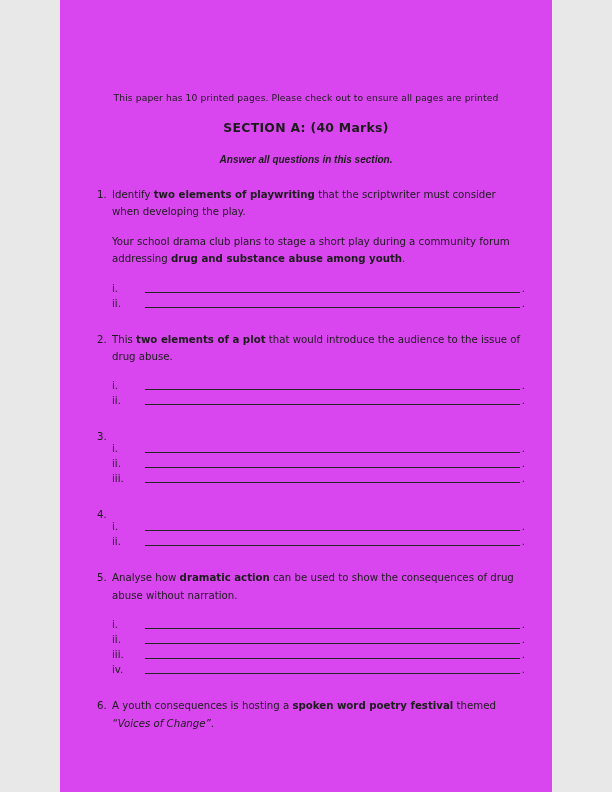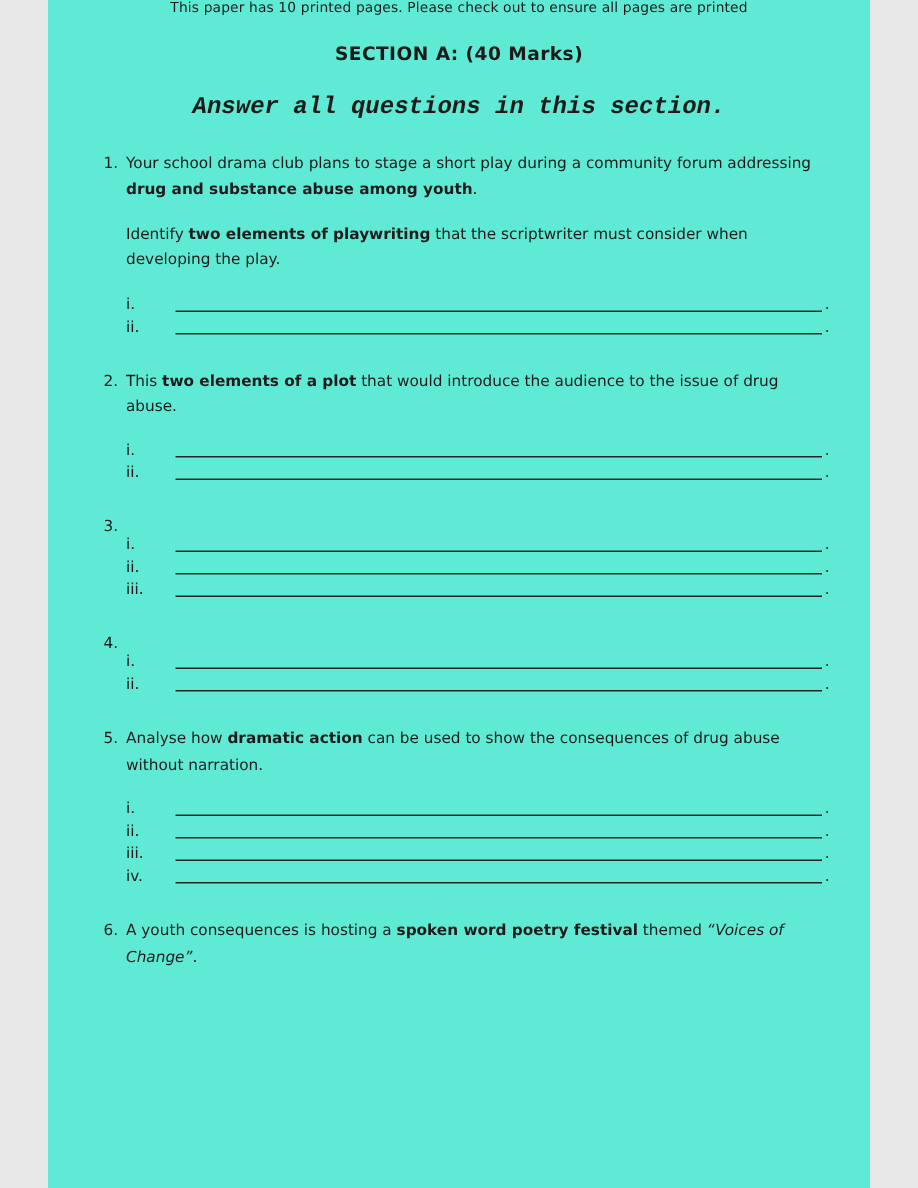--- a/index.html
+++ b/index.html
@@ -1,25 +1,26 @@
 <!DOCTYPE html>
 <html lang="en"><head>
 <meta charset="utf-8">
 <title>Exam Paper — Section A</title>
 <style>
   html, body { margin: 0; padding: 0; background: #e8e8e8; }
   .page {
     position: relative;
-    width: 548px;
+    width: 492px;
     height: 792px;
     margin: 0 auto;
-    background: #5eead4;
+    background: #d946ef;
     color: #1b1b1b;
     font-family: "DejaVu Sans", sans-serif;
     box-sizing: border-box;
+    padding-top: 92px;
     overflow: hidden;
   }
   .center { text-align: center; }
 
   .notice {
     font-size: 9.2px;
     letter-spacing: 0.1px;
   }
   .turnover {
     margin-top: 17px;
@@ -27,24 +28,24 @@
     color: #2a2a2a;
   }
   .section-title {
     margin-top: 17px;
     font-size: 12.4px;
     font-weight: bold;
     letter-spacing: 0.3px;
   }
   .instruction {
     margin-top: 19px;
-    font-family: Liberation Mono, monospace;
+    font-family: Liberation Sans, sans-serif;
     font-style: italic;
     font-weight: bold;
-    font-size: 16px;
+    font-size: 10px;
   }
 
   .questions {
     padding: 0 27px 0 37px;
   }
   .question {
     display: flex;
     margin-top: 21px;
     font-size: 10.2px;
     line-height: 17.4px;
@@ -87,22 +88,22 @@
 <body>
 
 <div class="page">
   <div class="notice center">This paper has 10 printed pages. Please check out to ensure all pages are printed</div>
   <div class="section-title center">SECTION A: (40 Marks)</div>
   <div class="instruction center">Answer all questions in this section.</div>
   <div class="questions">
       <div class="question">
         <div class="qnum">1.</div>
         <div class="qbody">
+          <p class="qpara"><span>Identify </span><span class="b">two elements of playwriting</span><span> that the scriptwriter must consider when developing the play.</span></p>
           <p class="qpara"><span>Your school drama club plans to stage a short play during a community forum addressing </span><span class="b">drug and substance abuse among youth</span><span>.</span></p>
-          <p class="qpara"><span>Identify </span><span class="b">two elements of playwriting</span><span> that the scriptwriter must consider when developing the play.</span></p>
           <div class="answers">
             <div class="arow">
               <span class="alabel">i.</span>
               <span class="arule"></span>
               <span class="adot">.</span>
             </div>
             <div class="arow">
               <span class="alabel">ii.</span>
               <span class="arule"></span>
               <span class="adot">.</span>

